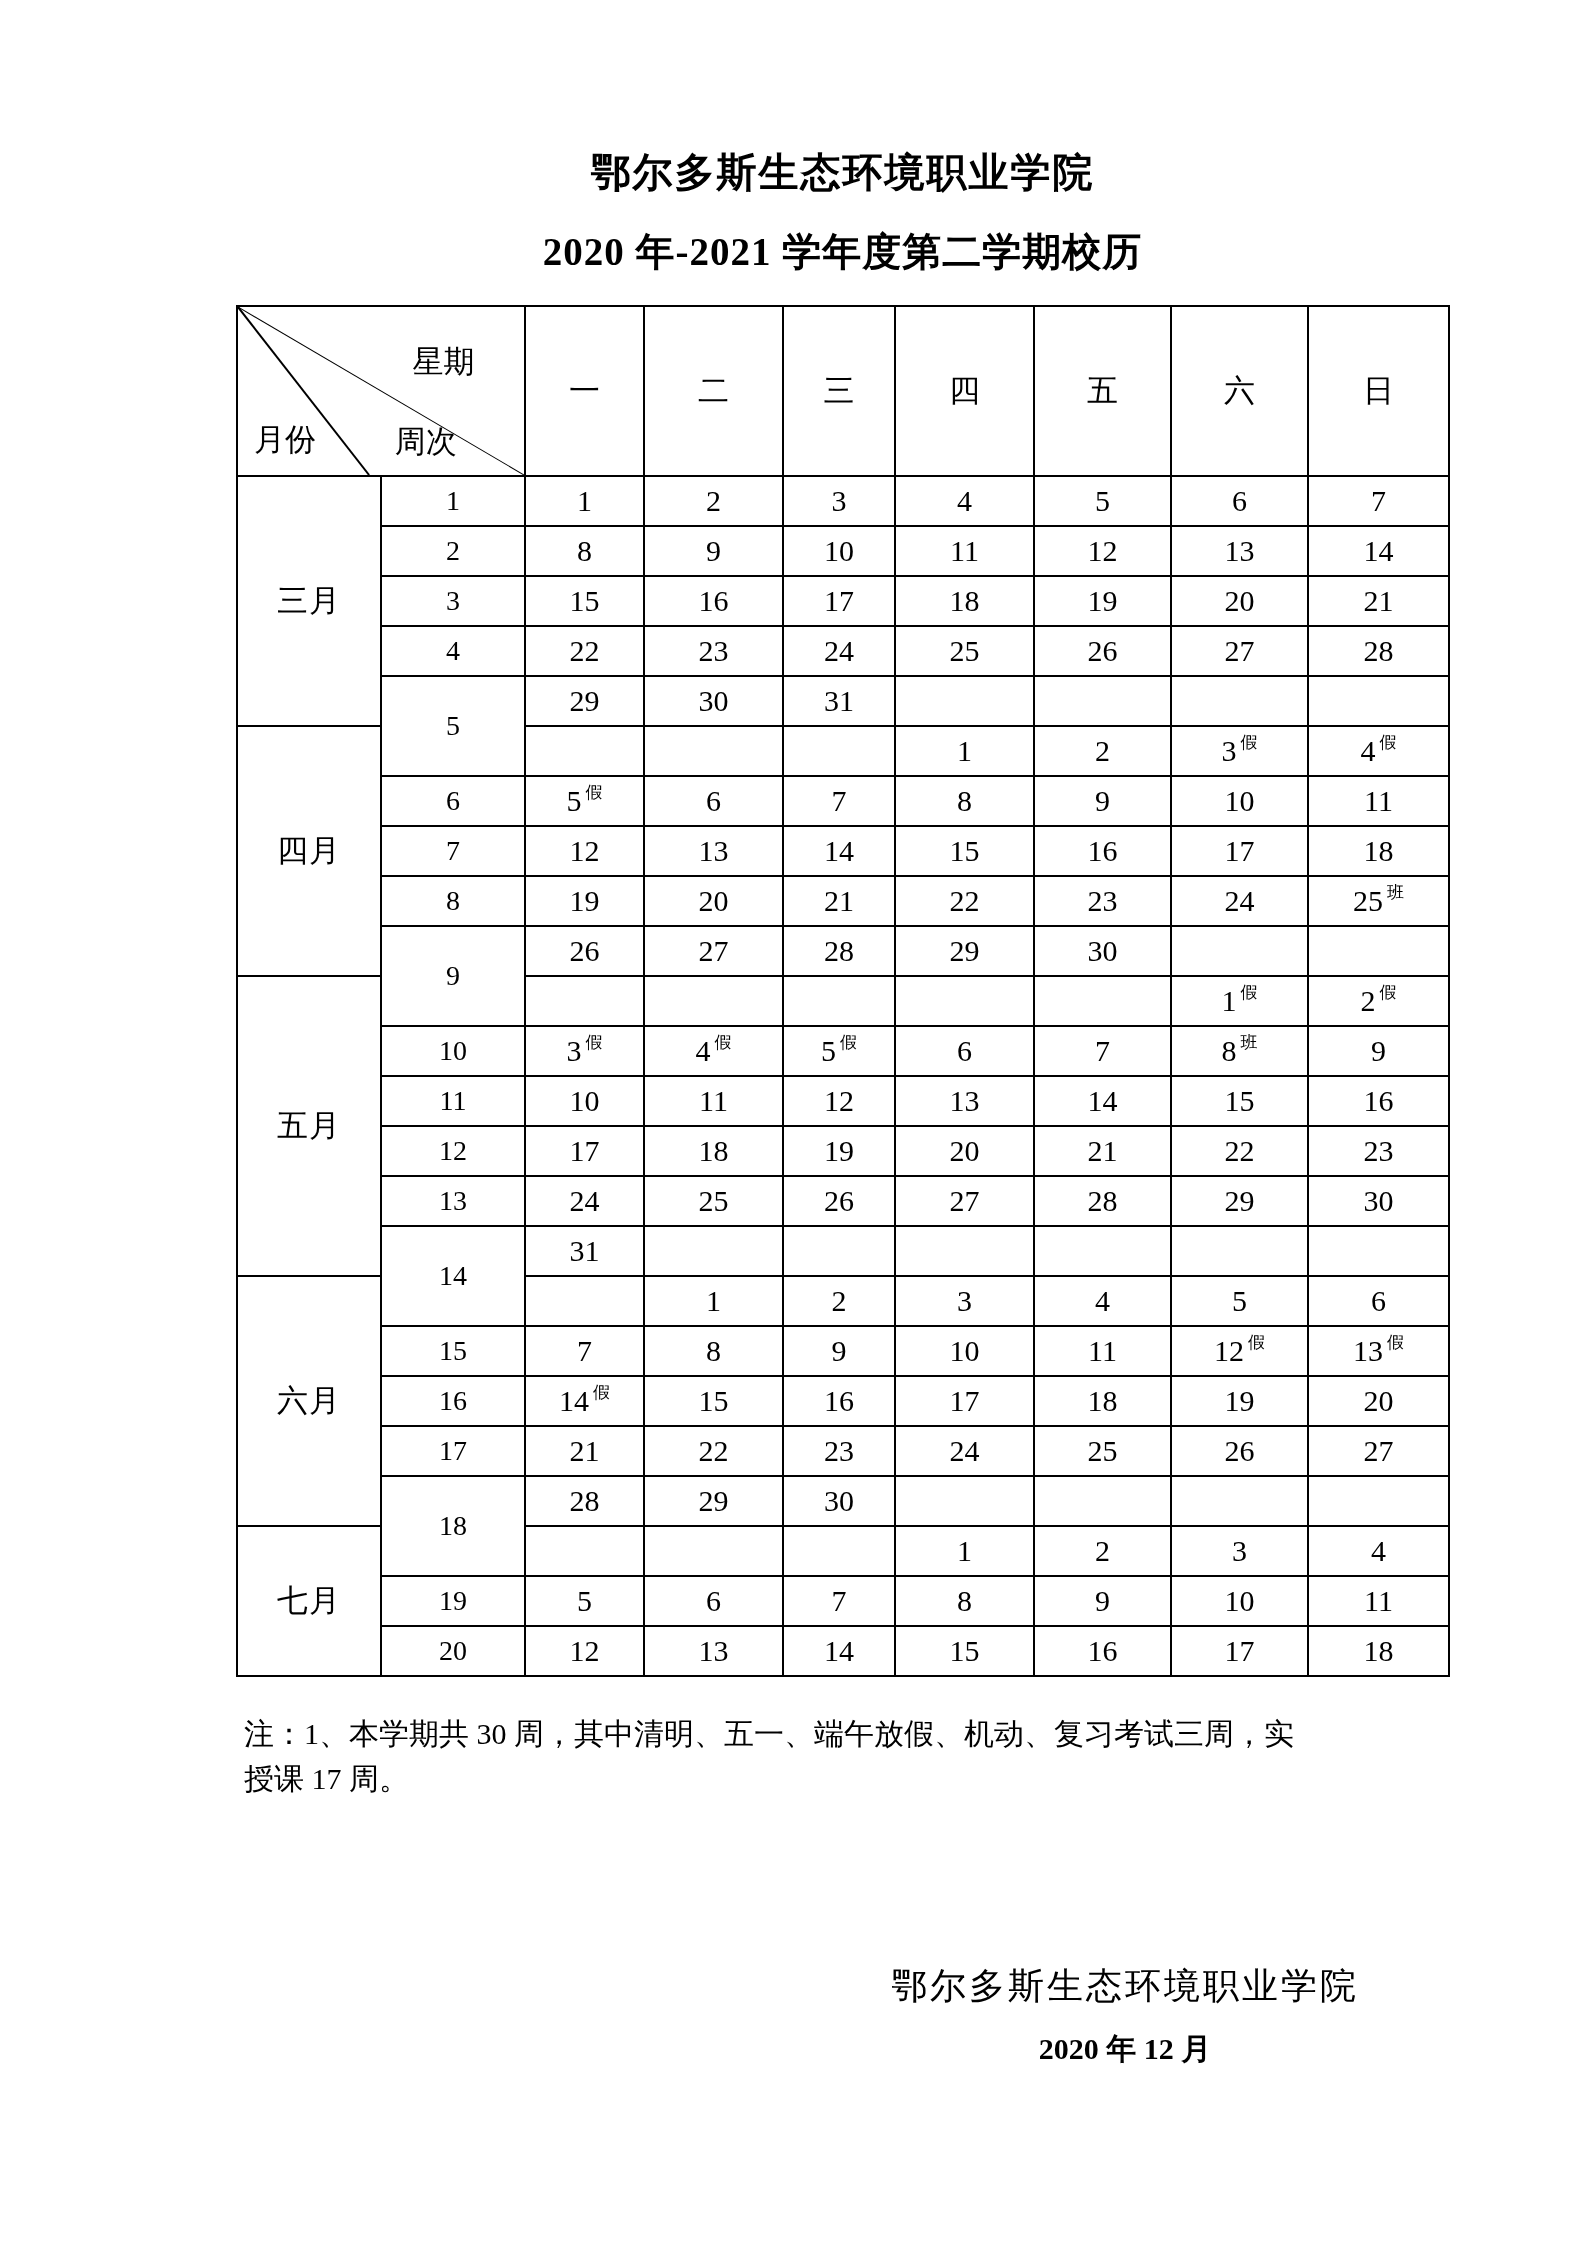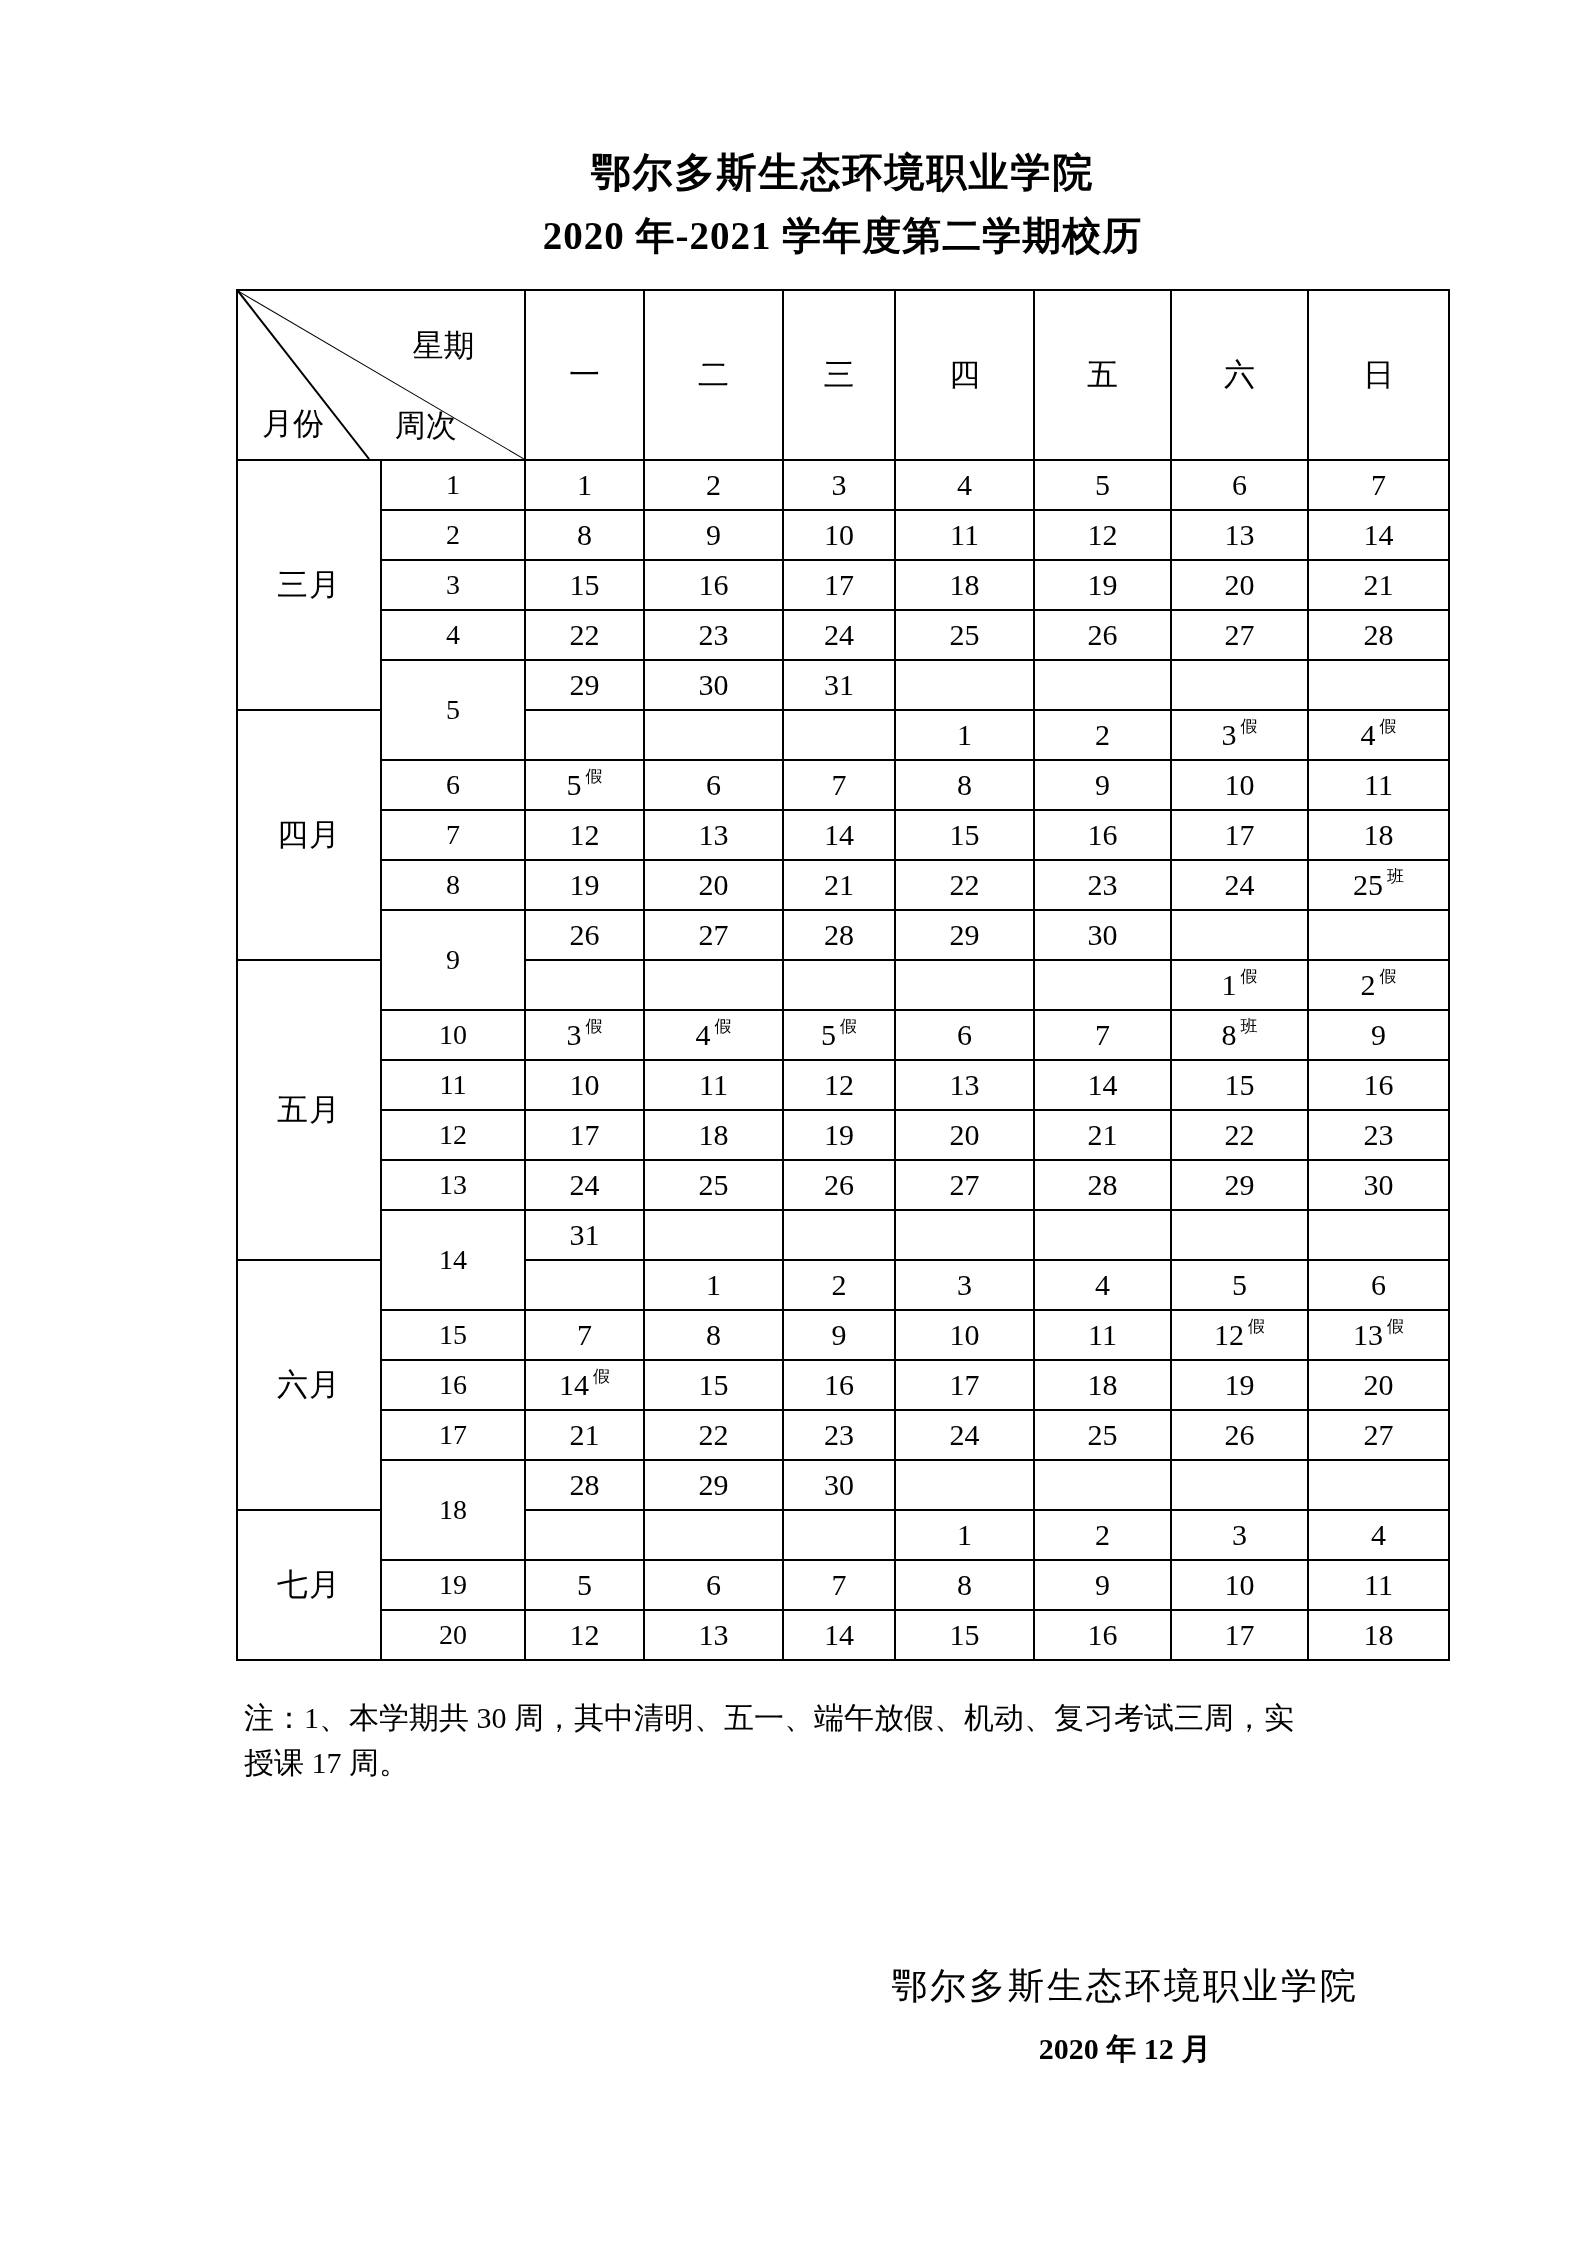--- a/index.html
+++ b/index.html
@@ -11,21 +11,21 @@
   }
   .content { margin-left: 236px; width: 1213px; }
   .page-title {
     padding-top: 150px;
     text-align: center;
     font-size: 40px; font-weight: bold;
     letter-spacing: 2px;
     line-height: 1.15;
   }
   .page-subtitle {
-    margin-top: 18px;
+    margin-top: 34px;
     text-align: center;
     font-size: 39px; font-weight: bold;
     letter-spacing: 1px;
     line-height: 1.15;
   }
   table.calendar {
     margin-top: 30px;
     border-collapse: collapse;
     table-layout: fixed;
     width: 1213px;
@@ -53,21 +53,21 @@
     vertical-align: super;
     line-height: 0;
   }
   th.corner {
     position: relative;
     padding: 0;
   }
   th.corner svg { position: absolute; left: 0; top: 0; width: 100%; height: 100%; display: block; }
   .corner-lbl { position: absolute; font-size: 31px; font-weight: normal; white-space: nowrap; }
   .lbl-week   { left: 61%; top: 34px; }
-  .lbl-month  { left: 24px; bottom: 14px; }
+  .lbl-month  { left: 16px; bottom: 14px; }
   .lbl-weekno { left: 51%; bottom: 12px; margin-left: 11px; }
   .notes { margin-top: 34px; font-size: 30px; line-height: 1.52; }
   .note-1 { margin-left: 8px; }
   .note-2 { margin-left: 60px; margin-top: 48px; }
   .sig-block {
     position: absolute;
     left: 760px; top: 1962px;
     width: 730px;
     text-align: center;
   }

